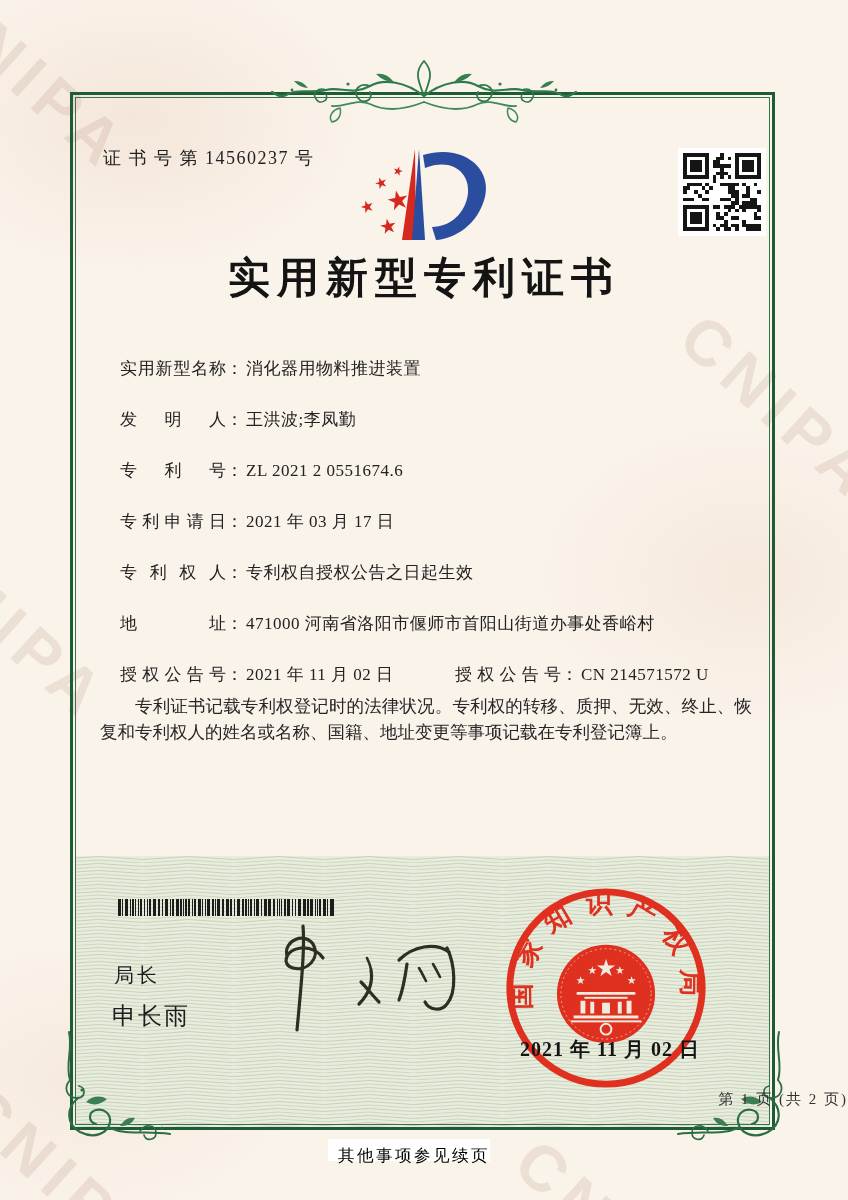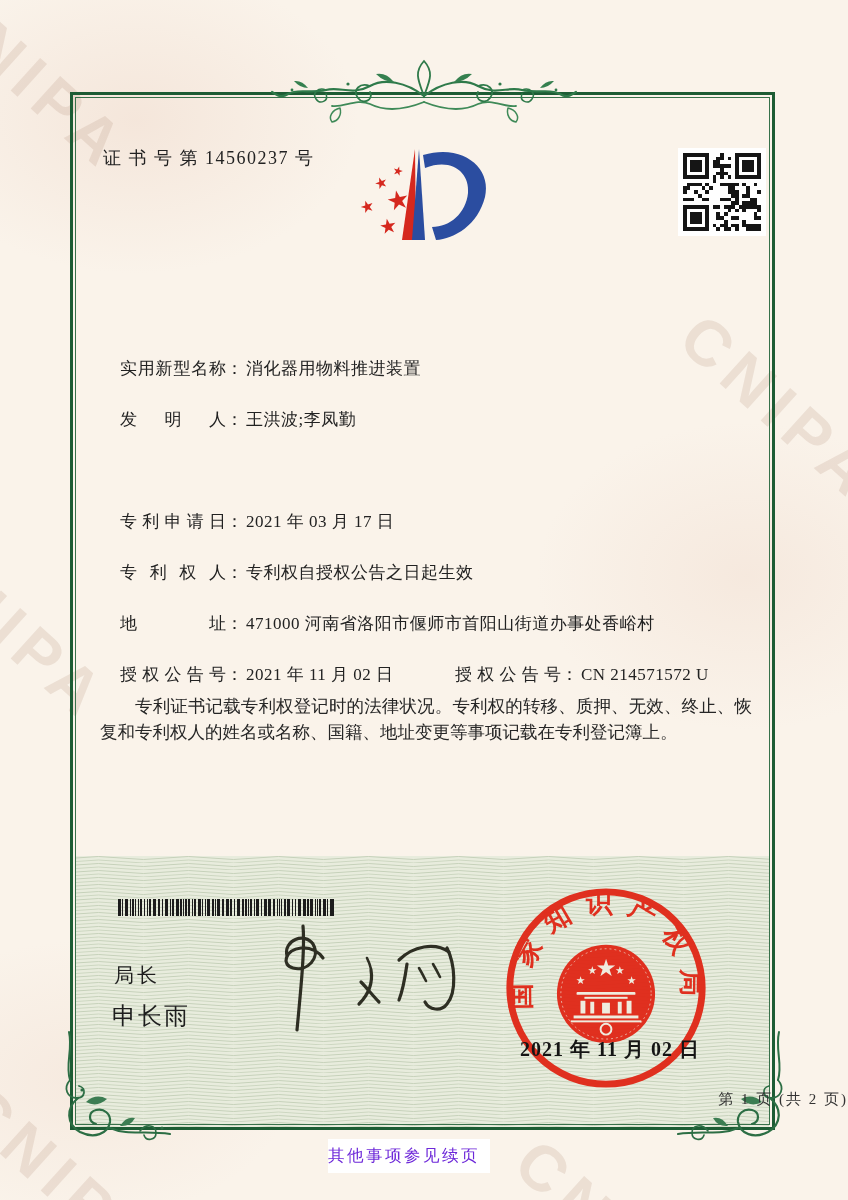--- a/index.html
+++ b/index.html
@@ -56,23 +56,23 @@
   .seal{position:absolute;left:500px;top:882px;opacity:.96;}
   .seal-date{
     position:absolute;left:503px;top:1036px;width:214px;text-align:center;
     font-size:20px;font-weight:bold;letter-spacing:1px;color:#151515;
   }
   .page-footer{
     position:absolute;left:0;right:0;top:1090px;text-align:right;
     font-size:15px;letter-spacing:2px;color:#333;
   }
   .cont-note{
-    position:absolute;left:328px;top:1139px;width:162px;height:34px;
-    background:#ffffff;text-align:left;line-height:34px;
-    font-size:16.5px;letter-spacing:2.5px;color:#6d28d9;
+    position:absolute;left:328px;top:1139px;width:162px;height:22px;
+    background:#ffffff;text-align:right;line-height:34px;
+    font-size:16.5px;letter-spacing:2.5px;color:#000000;
   }
 </style>
 </head>
 <body>
 
 <div class="wm" style="left:-35px;top:-30px;">CNIPA</div>
 <div class="wm" style="left:715px;top:300px;">CNIPA</div>
 <div class="wm" style="left:-55px;top:520px;">CNIPA</div>
 <div class="wm" style="left:-5px;top:1070px;">CNIPA</div>
 <div class="wm" style="left:550px;top:1125px;">CNIPA</div>
@@ -359,27 +359,31 @@
         <rect x="11" y="20" width="1" height="1" fill="#151515"></rect>
         <rect x="12" y="20" width="1" height="1" fill="#151515"></rect>
         <rect x="14" y="20" width="1" height="1" fill="#151515"></rect>
         <rect x="17" y="20" width="1" height="1" fill="#151515"></rect>
         <rect x="18" y="20" width="1" height="1" fill="#151515"></rect>
         <rect x="19" y="20" width="1" height="1" fill="#151515"></rect>
         <rect x="20" y="20" width="1" height="1" fill="#151515"></rect>
       </svg>
   </div>
 
+  <div class="title">实用新型专利证书</div>
 
   <div class="fields">
     <div class="frow" style="top:0px">
       <span class="flabel">实用新型名称</span><span>：</span><span class="fvalue">消化器用物料推进装置</span>
     </div>
     <div class="frow" style="top:51px">
       <span class="flabel">发明人</span><span>：</span><span class="fvalue">王洪波;李凤勤</span>
+    </div>
+    <div class="frow" style="top:102px">
+      <span class="flabel">专利号</span><span>：</span><span class="fvalue">ZL 2021 2 0551674.6</span>
     </div>
     <div class="frow" style="top:153px">
       <span class="flabel">专利申请日</span><span>：</span><span class="fvalue">2021 年 03 月 17 日</span>
     </div>
     <div class="frow" style="top:204px">
       <span class="flabel">专利权人</span><span>：</span><span class="fvalue">专利权自授权公告之日起生效</span>
     </div>
     <div class="frow" style="top:255px">
       <span class="flabel">地址</span><span>：</span><span class="fvalue">471000 河南省洛阳市偃师市首阳山街道办事处香峪村</span>
     </div>

